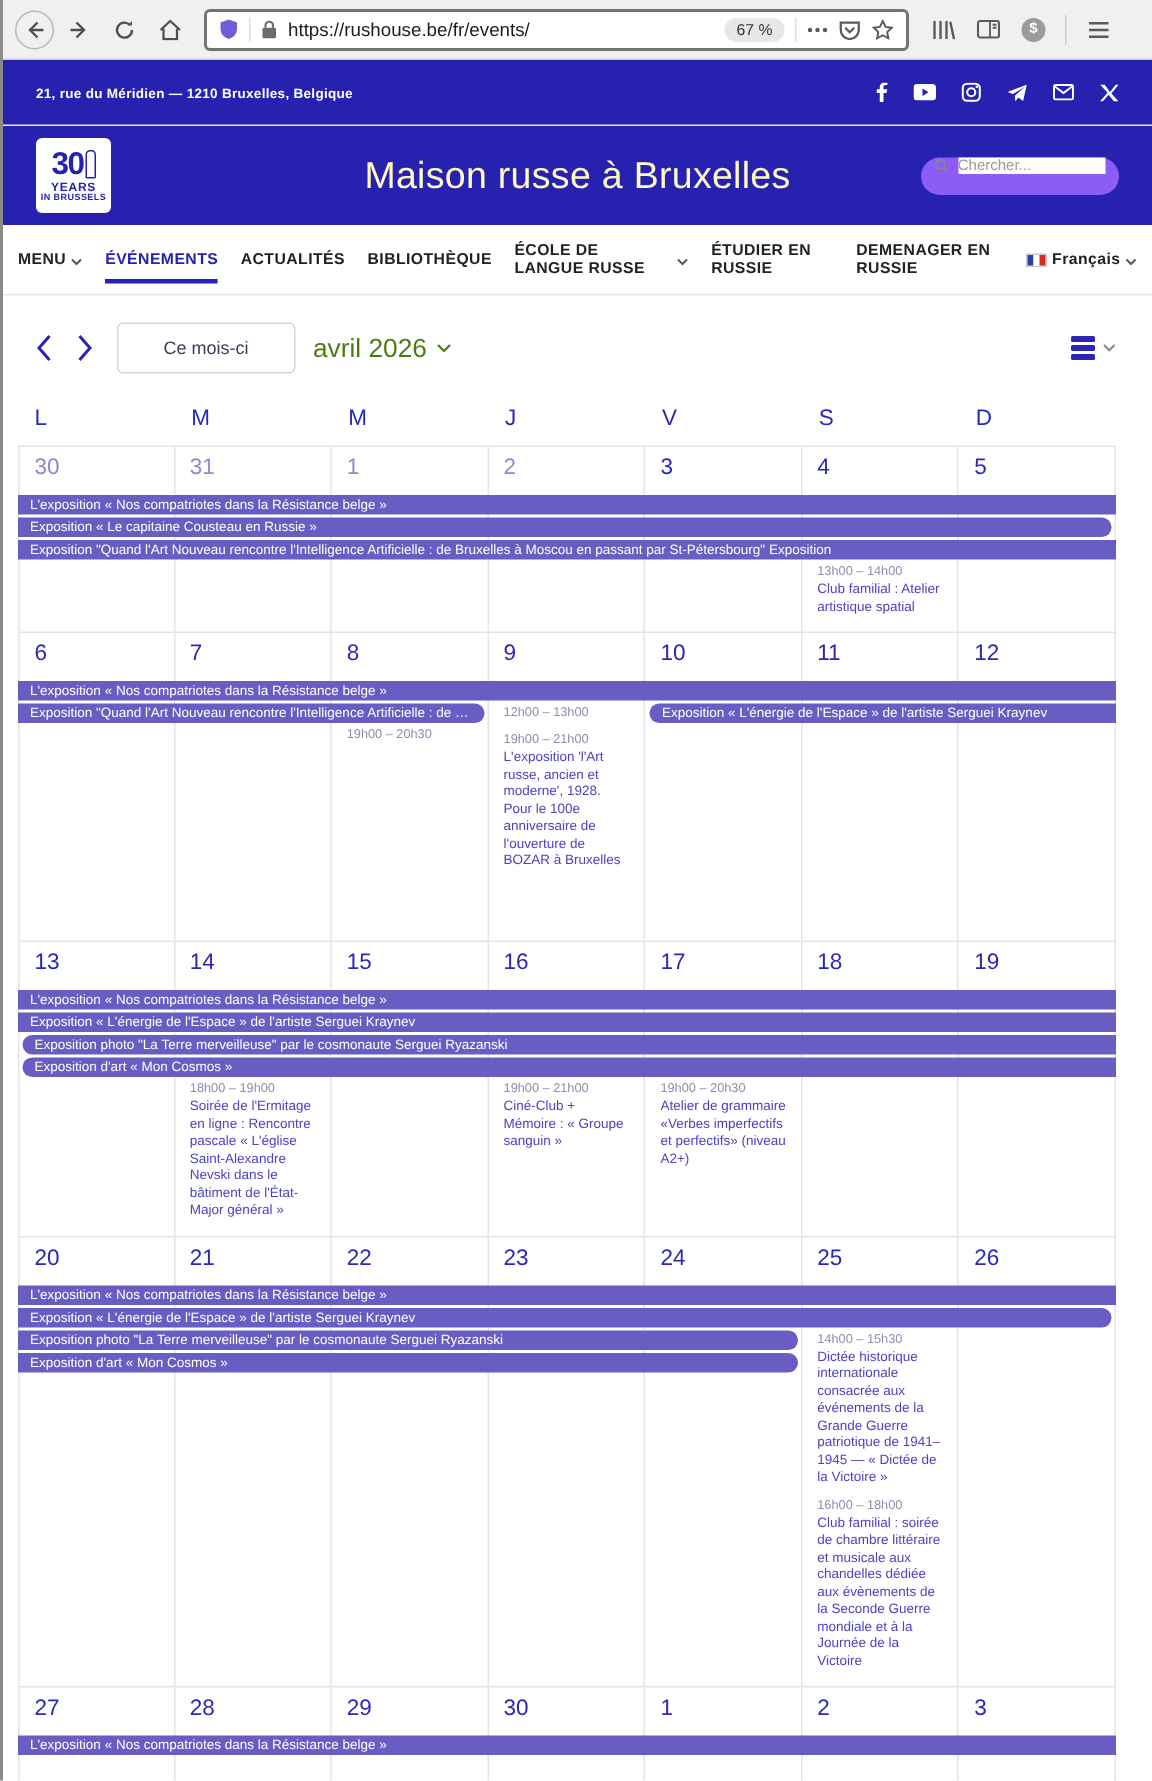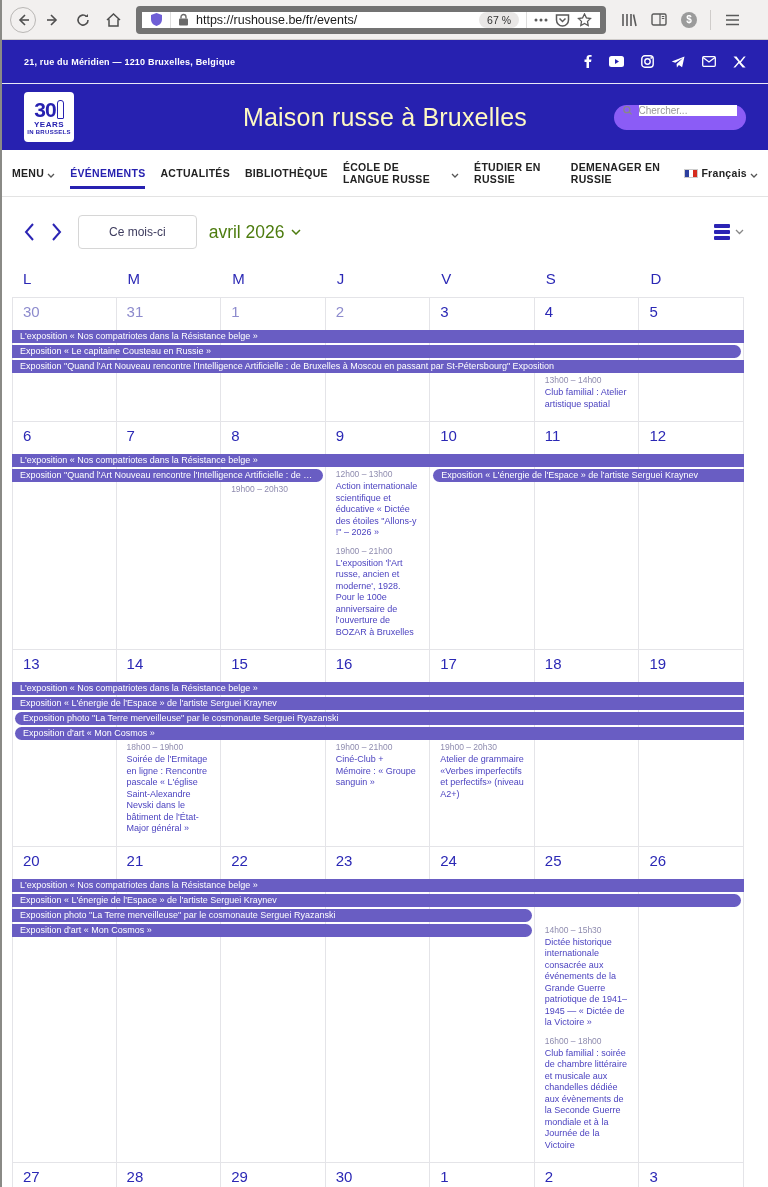--- a/index.html
+++ b/index.html
@@ -6,21 +6,21 @@
   html,body { width:768px; height:1187px; overflow:hidden; background:#fff;
     font-family:"Liberation Sans", sans-serif; }
   body { border-left:2px solid #8a8a86; }
 
   
   .chrome { height:40px; background:#f2f0ef; border-bottom:1px solid #cfccca;
     display:flex; align-items:center; padding:0 8px; gap:4px; }
   .chrome .nav-ic { width:26px; height:26px; display:flex; align-items:center; justify-content:center;
     color:#4f4f4f; flex:0 0 auto; cursor:pointer; }
   .back-circle { border:1.5px solid #b9b7b5; border-radius:50%; }
-  .urlbar { flex:1 1 auto; max-width:470px; height:28px; background:#fff; border:6px solid #737373;
+  .urlbar { flex:1 1 auto; max-width:470px; height:28px; background:#fff; border:2px solid #737373;
     border-radius:4px; display:flex; align-items:center; padding:0 8px; gap:7px; margin:0 6px; }
   .urlbar .sep { width:1px; height:16px; background:#ddd; }
   .url-text { font-size:12.5px; color:#1c1c1c; flex:1 1 auto; white-space:nowrap; overflow:hidden; }
   .zoom-pill { background:#e9e7e6; border-radius:9px; font-size:10.5px; color:#333;
     padding:2px 8px; flex:0 0 auto; }
   .chrome .right-ic { color:#5a5a5a; }
   .chrome-sep { width:1px; height:20px; background:#cfccca; margin:0 4px; }
   .s-circle { width:16px; height:16px; border-radius:50%; background:#9b9b9b; color:#fff;
     font-size:10px; font-weight:bold; display:flex; align-items:center; justify-content:center; }
 
@@ -344,21 +344,20 @@
             <div class="evt">
               <div class="evt-time">19h00 – 20h30</div>
             </div>
           </div>
         </div>
         <div class="cell">
           <div class="date">9</div>
           <div class="cellevents" style="margin-top: 21px;">
             <div class="evt">
               <div class="evt-time">12h00 – 13h00</div>
-              <div class="evt-title">Action internationale scientifique et éducative « Dictée des étoiles "Allons-y !" – 2026 »</div>
             </div>
             <div class="evt">
               <div class="evt-time">19h00 – 21h00</div>
               <div class="evt-title">L'exposition 'l'Art russe, ancien et moderne', 1928. Pour le 100e anniversaire de l'ouverture de BOZAR à Bruxelles</div>
             </div>
           </div>
         </div>
         <div class="cell">
           <div class="date">10</div>
           <div class="cellevents" style="margin-top: 36px;"></div>
@@ -440,21 +439,21 @@
         <div class="cell">
           <div class="date">23</div>
           <div class="cellevents" style="margin-top: 66px;"></div>
         </div>
         <div class="cell">
           <div class="date">24</div>
           <div class="cellevents" style="margin-top: 66px;"></div>
         </div>
         <div class="cell">
           <div class="date">25</div>
-          <div class="cellevents" style="margin-top: 52px;">
+          <div class="cellevents" style="margin-top: 36px;">
             <div class="evt">
               <div class="evt-time">14h00 – 15h30</div>
               <div class="evt-title">Dictée historique internationale consacrée aux événements de la Grande Guerre patriotique de 1941–1945 — « Dictée de la Victoire »</div>
             </div>
             <div class="evt">
               <div class="evt-time">16h00 – 18h00</div>
               <div class="evt-title">Club familial : soirée de chambre littéraire et musicale aux chandelles dédiée aux évènements de la Seconde Guerre mondiale et à la Journée de la Victoire</div>
             </div>
           </div>
         </div>

